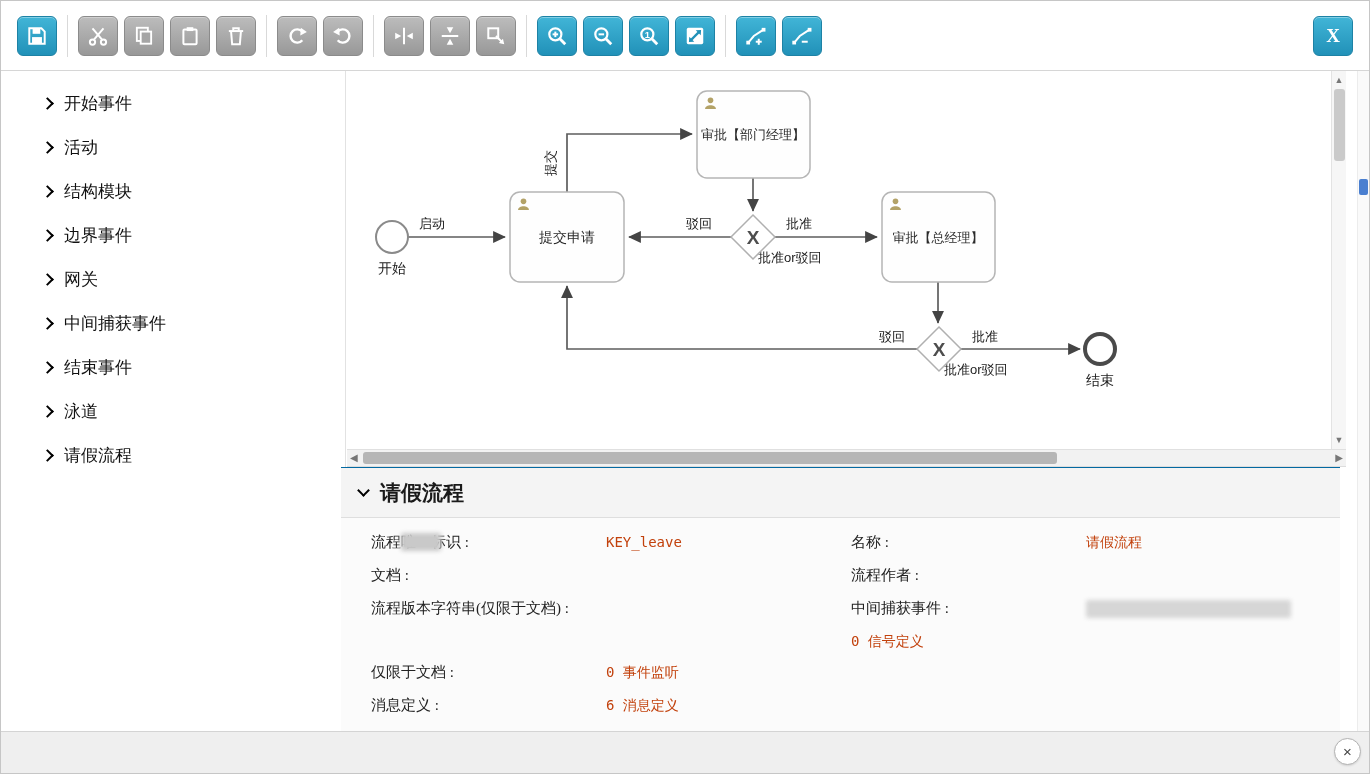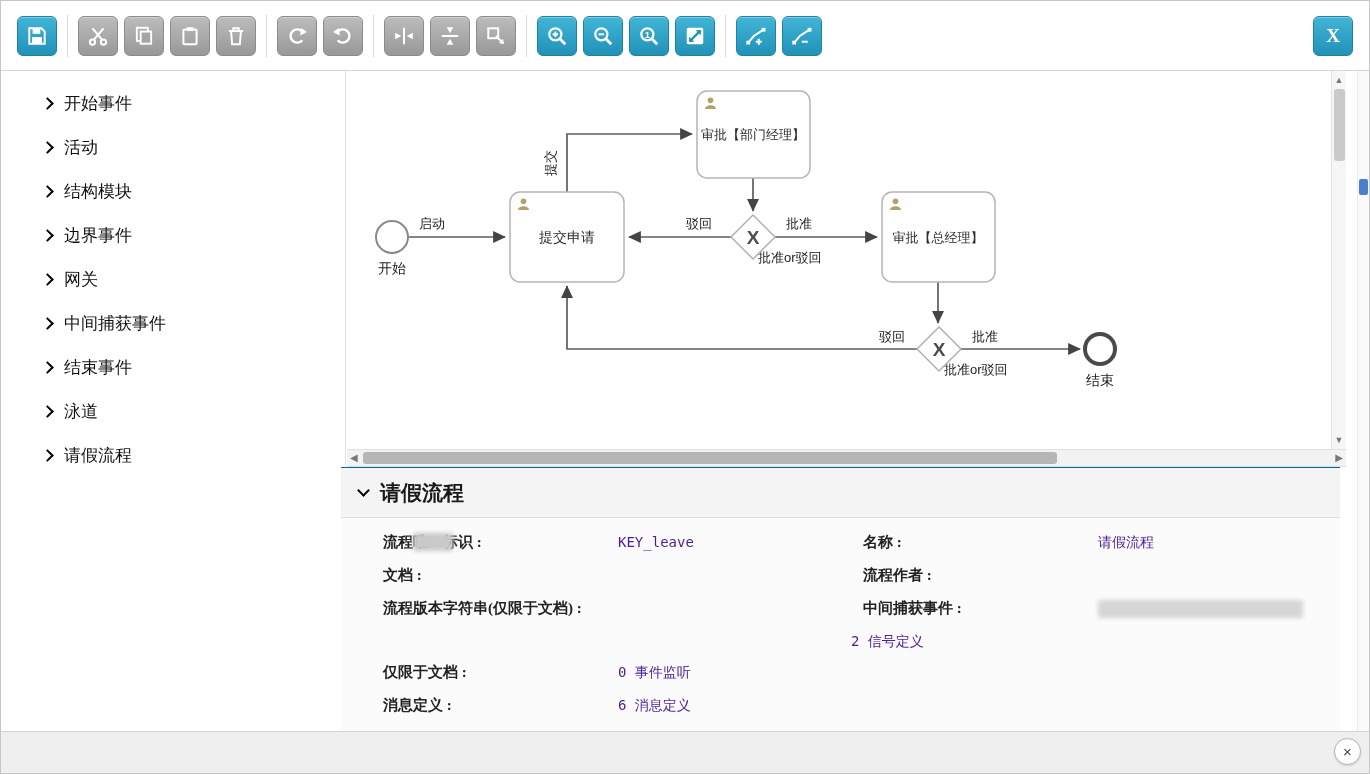--- a/index.html
+++ b/index.html
@@ -41,23 +41,23 @@
   .hthumb { position:absolute; left:16px; top:2px; height:12px; width:694px; background:#b6b6b6; border-radius:3px; cursor:pointer; }
 
   
   .props { position:absolute; left:340px; top:466px; width:999px; height:264px; background:#fbfbfb; border-top:1px solid #0369a1; }
   .props-header { height:50px; display:flex; align-items:center; padding-left:18px; background:#f4f4f4; border-bottom:1px solid #dedede; }
   .chev-down { width:9px; height:9px; border-top:2px solid #000; border-right:2px solid #000; transform:rotate(135deg); margin-right:12px; margin-top:-4px; cursor:pointer; }
   .props-title { font-size:21px; font-weight:bold; color:#1a1a1a; font-family:"Liberation Serif","DejaVu Serif",serif; }
   .fields { display:flex; padding:14px 0 0 30px; }
   .col-left { width:480px; } .col-right { flex:1; }
   .frow { display:flex; align-items:flex-start; min-height:33px; }
-  .flabel { width:235px; font-weight:bold; font-size:15px; color:#222; line-height:1.4; position:relative;
-            font-family:"Liberation Serif","DejaVu Serif",serif;margin-left:12px; }
-  .fvalue { font-size:14px; color:#4c1d95; font-family:"DejaVu Sans Mono","Liberation Mono",monospace; line-height:1.5; cursor:pointer; position:relative; }
+  .flabel { width:235px; font-weight:normal; font-size:15px; color:#222; line-height:1.4; position:relative;
+            font-family:"Liberation Serif","DejaVu Serif",serif; }
+  .fvalue { font-size:14px; color:#c2410c; font-family:"DejaVu Sans Mono","Liberation Mono",monospace; line-height:1.5; cursor:pointer; position:relative; }
   .blur-chip { position:absolute; left:30px; top:1px; width:40px; height:18px; background:#c9c9c9; filter:blur(2px); border-radius:2px; }
   .blur-block { display:inline-block; width:205px; height:18px; background:#d6d6d6; filter:blur(2px); border-radius:2px; vertical-align:middle; }
 
   
   .bottombar { position:absolute; left:0; top:730px; width:100%; height:44px; background:#efefef; border-top:1px solid #d4d4d4; }
   .close-round { position:absolute; right:8px; top:737px; width:27px; height:27px; border-radius:50%; background:#fff;
                  border:1px solid #b3b3b3; display:flex; align-items:center; justify-content:center;
                  font-size:15px; color:#444; cursor:pointer; box-shadow:0 1px 2px rgba(0,0,0,.12); }
   .right-strip { position:absolute; right:0; top:70px; width:12px; height:660px; background:#fafafa; border-left:1px solid #ececec; }
   .edge-marker { position:absolute; right:1px; top:108px; width:9px; height:16px; background:#4a7fd0; border-radius:2px; }
@@ -391,21 +391,21 @@
         </div>
         <div class="frow">
           <div class="flabel">流程作者 :</div>
           <div class="fvalue"></div>
         </div>
         <div class="frow">
           <div class="flabel">中间捕获事件 :</div>
           <div class="fvalue"><span class="blur-block"></span></div>
         </div>
         <div class="frow">
-          <div class="fvalue">2 信号定义</div>
+          <div class="fvalue">0 信号定义</div>
         </div>
       </div>
     </div>
   </div>
 
   <div class="bottombar"></div>
   <div class="close-round">×</div>
   <div class="right-strip">
     <div class="edge-marker"></div>
   </div>

